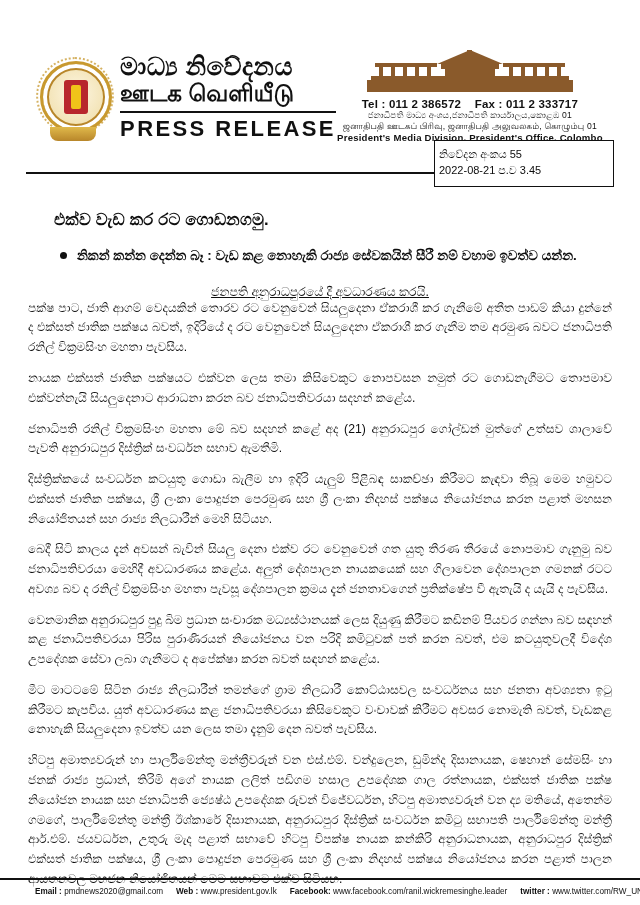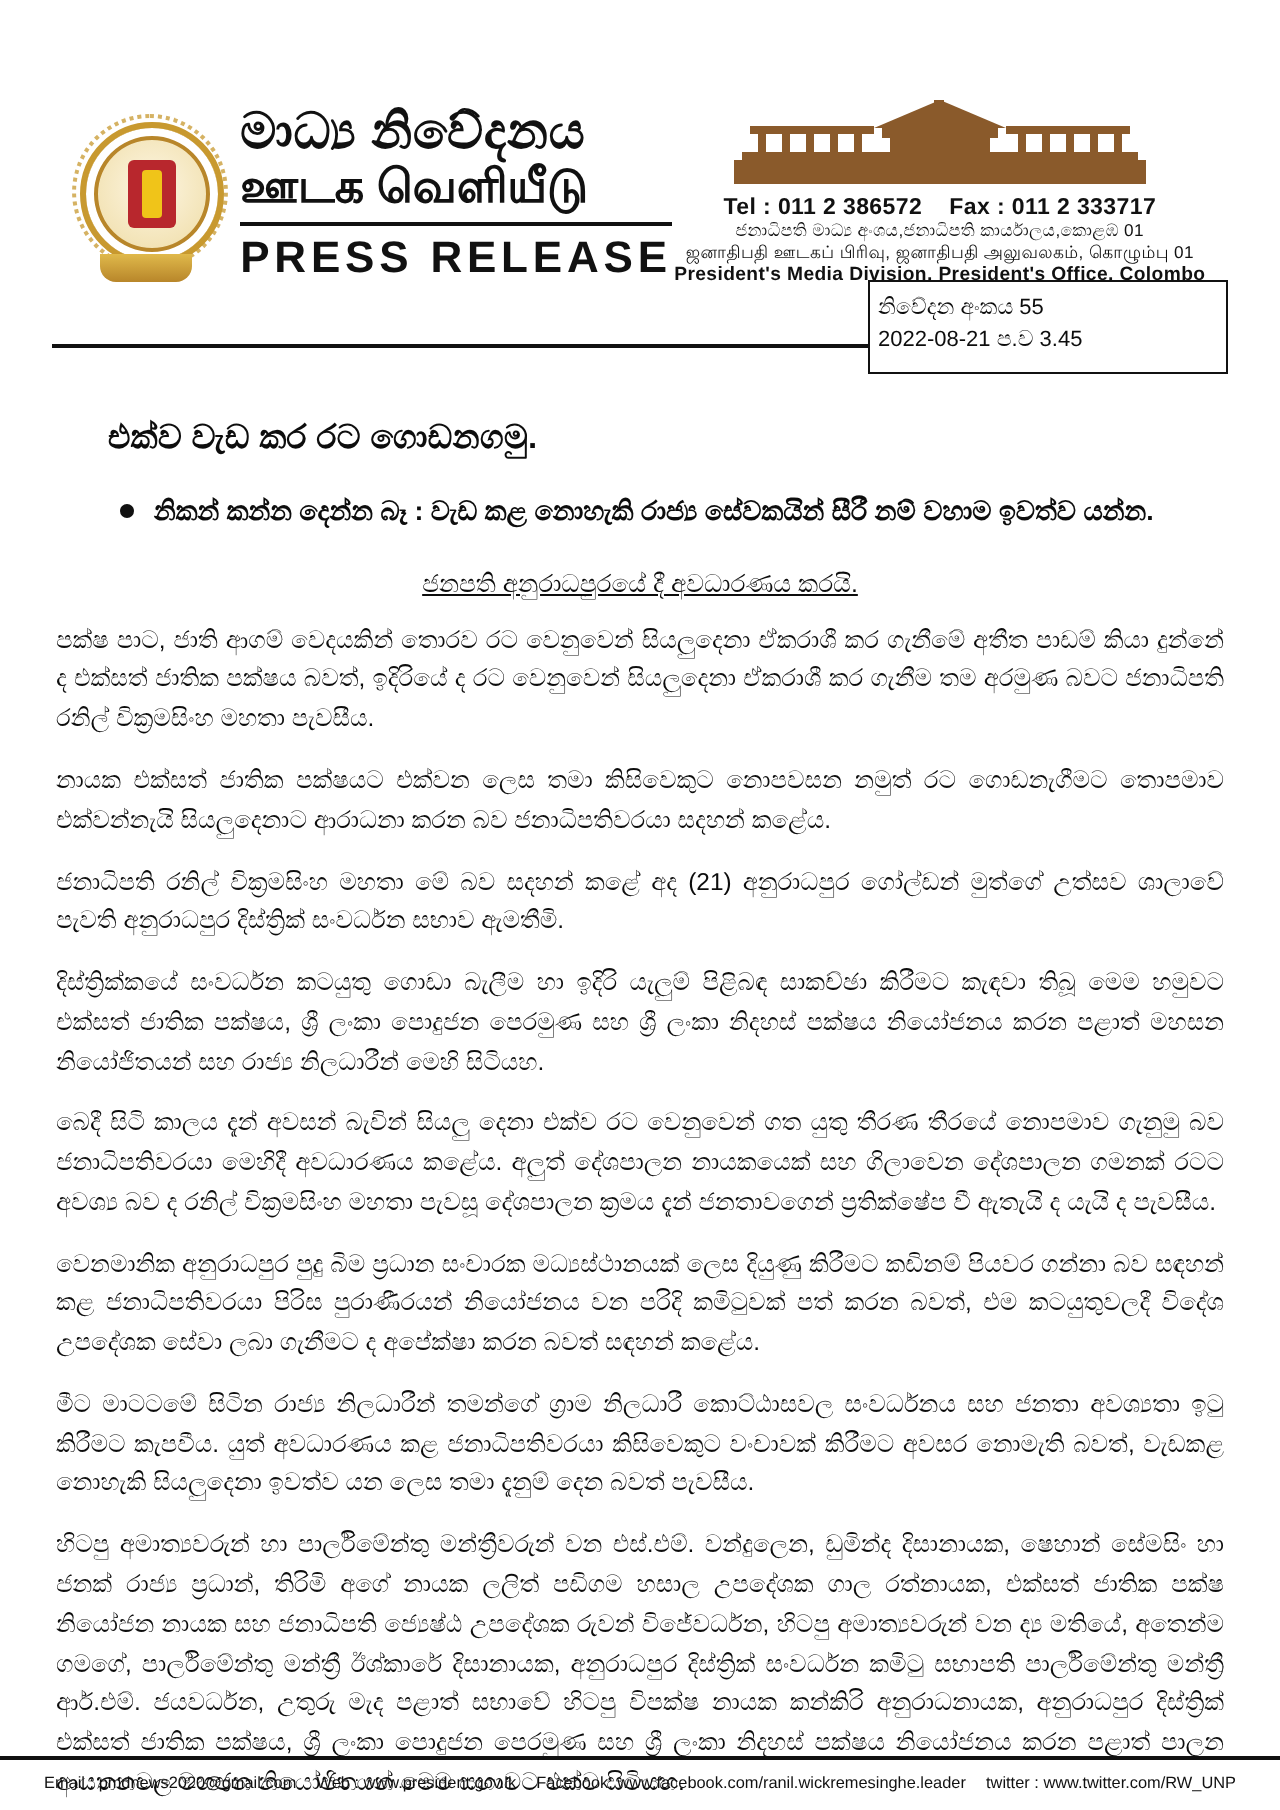--- a/index.html
+++ b/index.html
@@ -187,21 +187,20 @@
     line-height: 1.62;
   }
   .subhead {
     text-align: center;
     font-size: 12.4px;
     margin: 18px 0 0 0;
     text-decoration: underline;
   }
 
   .paras {
-    margin-top: 12px;
   }
   .para {
     font-size: 12.2px;
     line-height: 1.62;
     text-align: justify;
     margin: 0 0 11px 0;
     padding: 0 2px;
   }
 
   .sign {
@@ -221,21 +220,21 @@
   }
   .footer-inner {
     display: flex;
     align-items: center;
     justify-content: space-between;
     padding: 7px 22px 9px 22px;
     font-size: 8.2px;
     color: #111;
   }
   .f-item { white-space: nowrap; }
-  .f-item b { font-weight: normal; }
+  .f-item b { font-weight: bold; margin-left: 13px; }
 </style>
 </head>
 <body>
 
 <div class="page">
 
   <div class="header">
 
     <div class="header-left">
       <div class="emblem">

